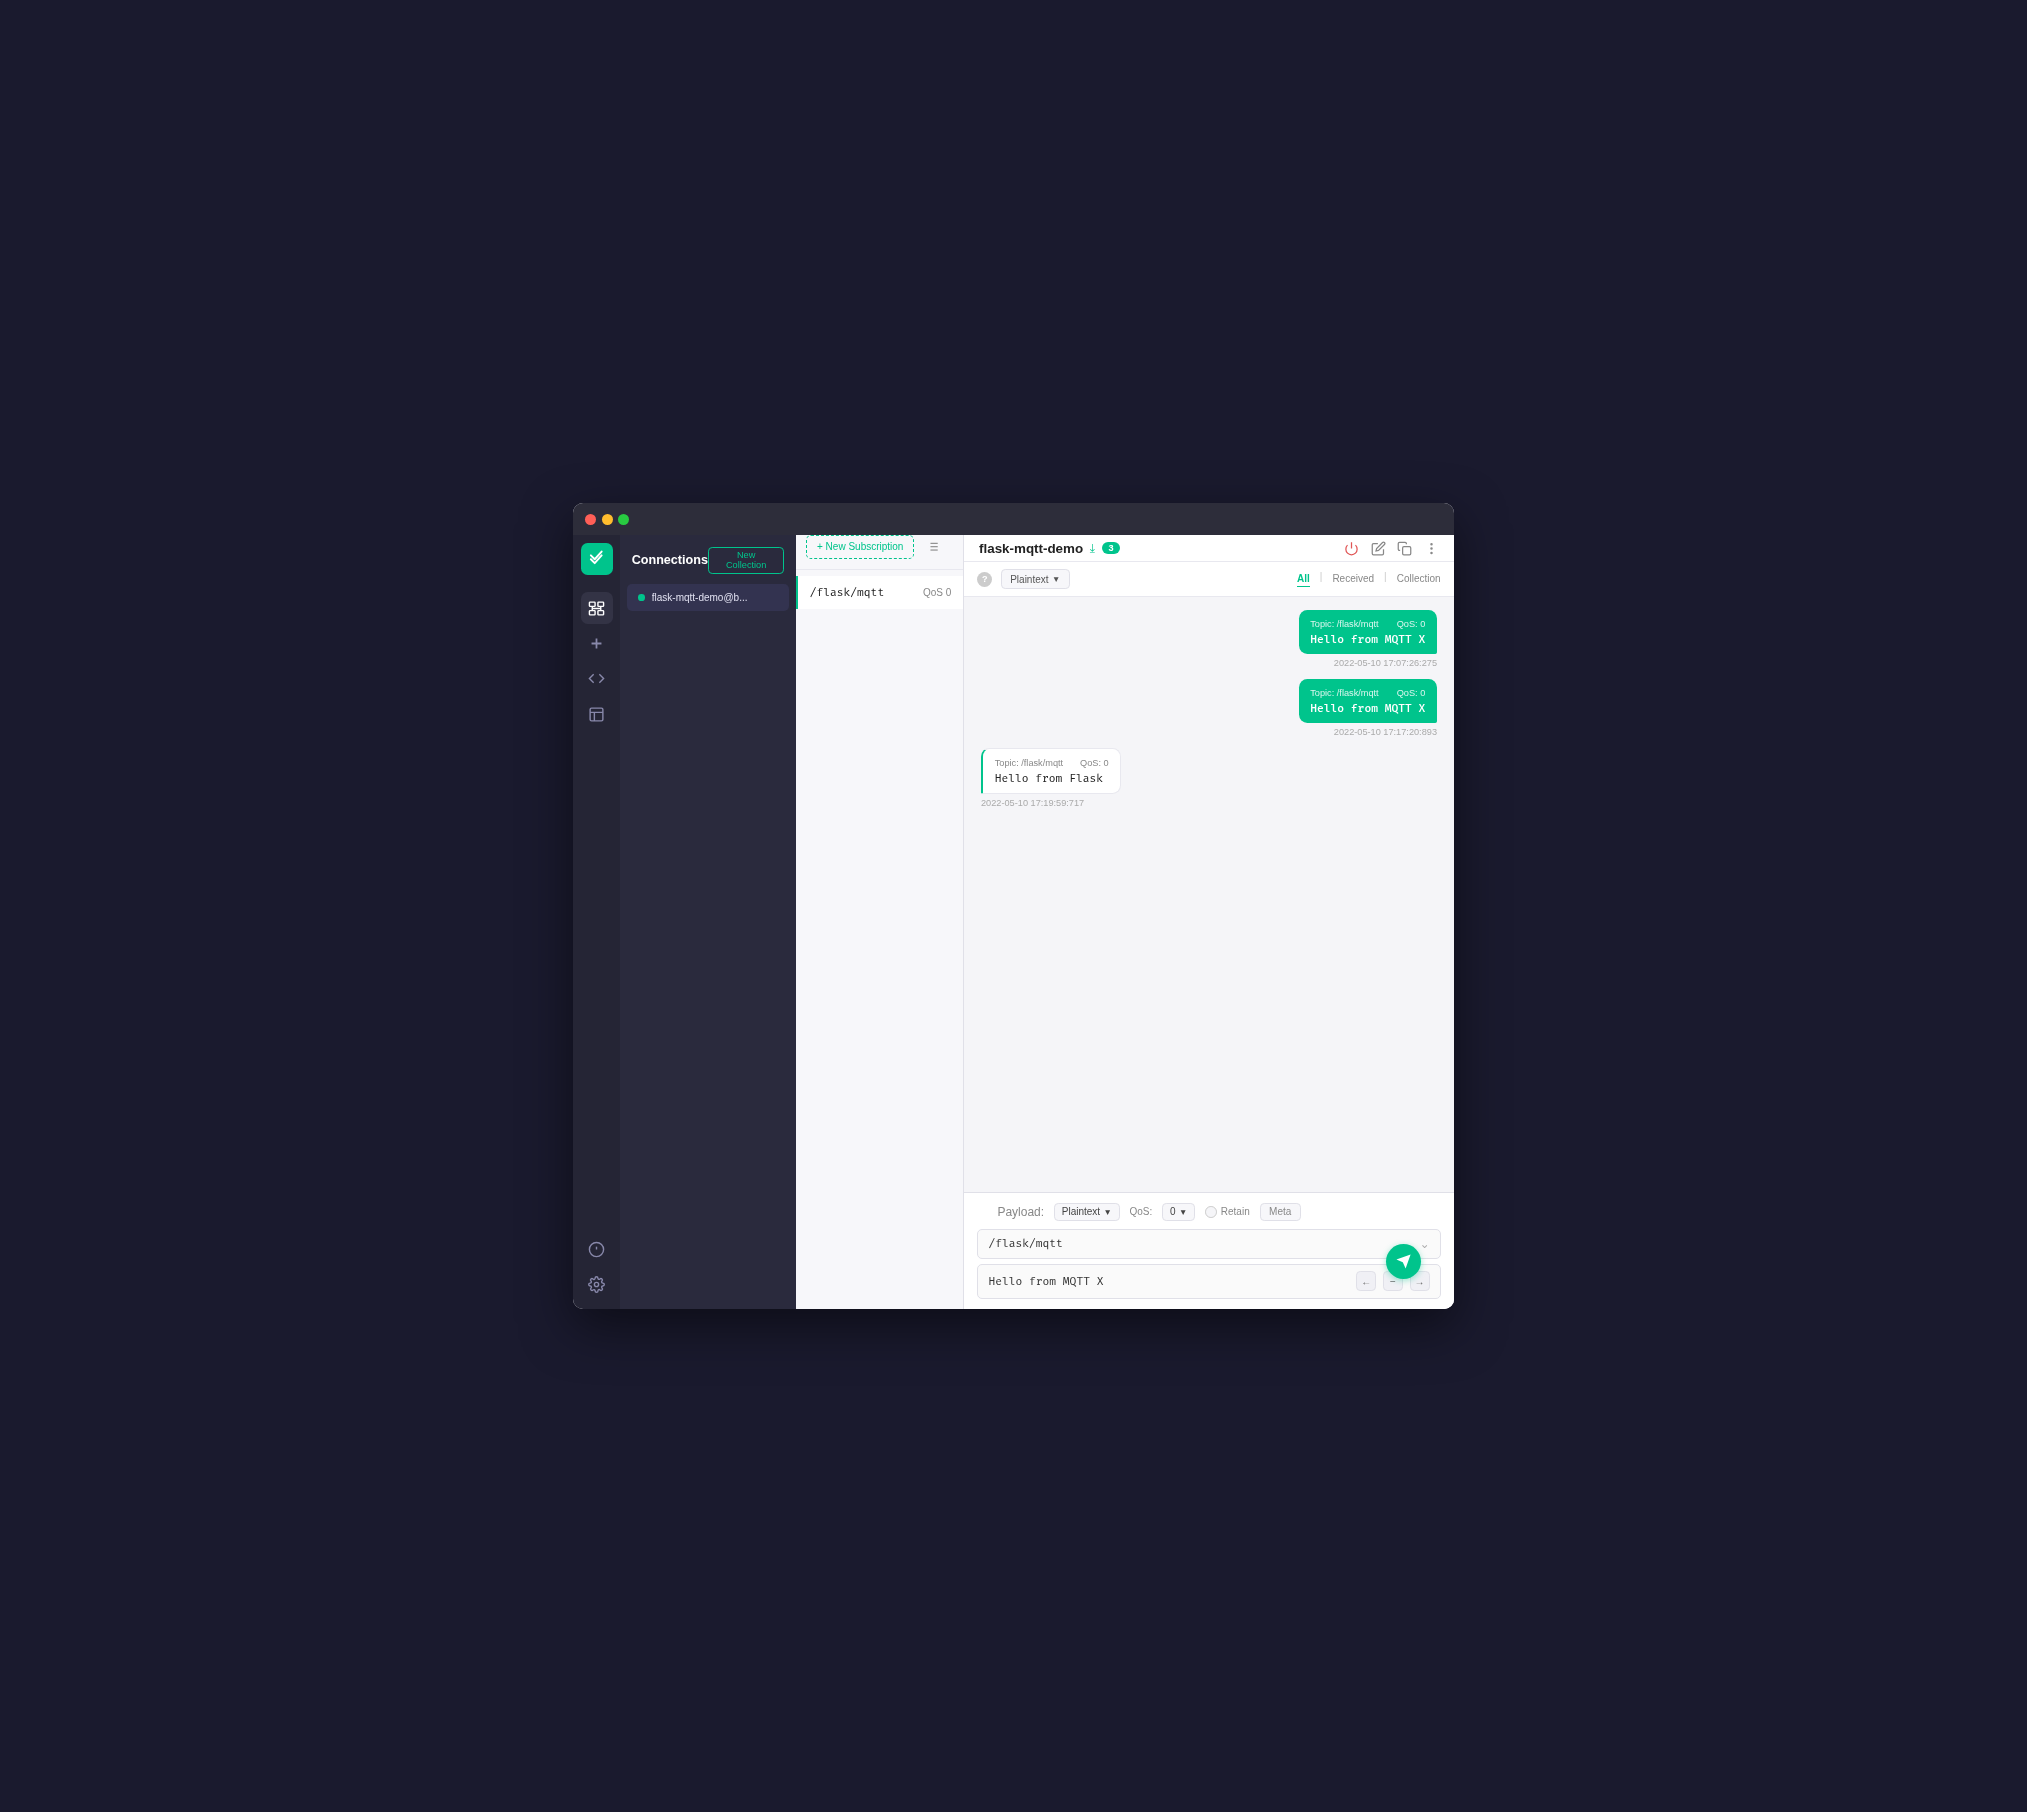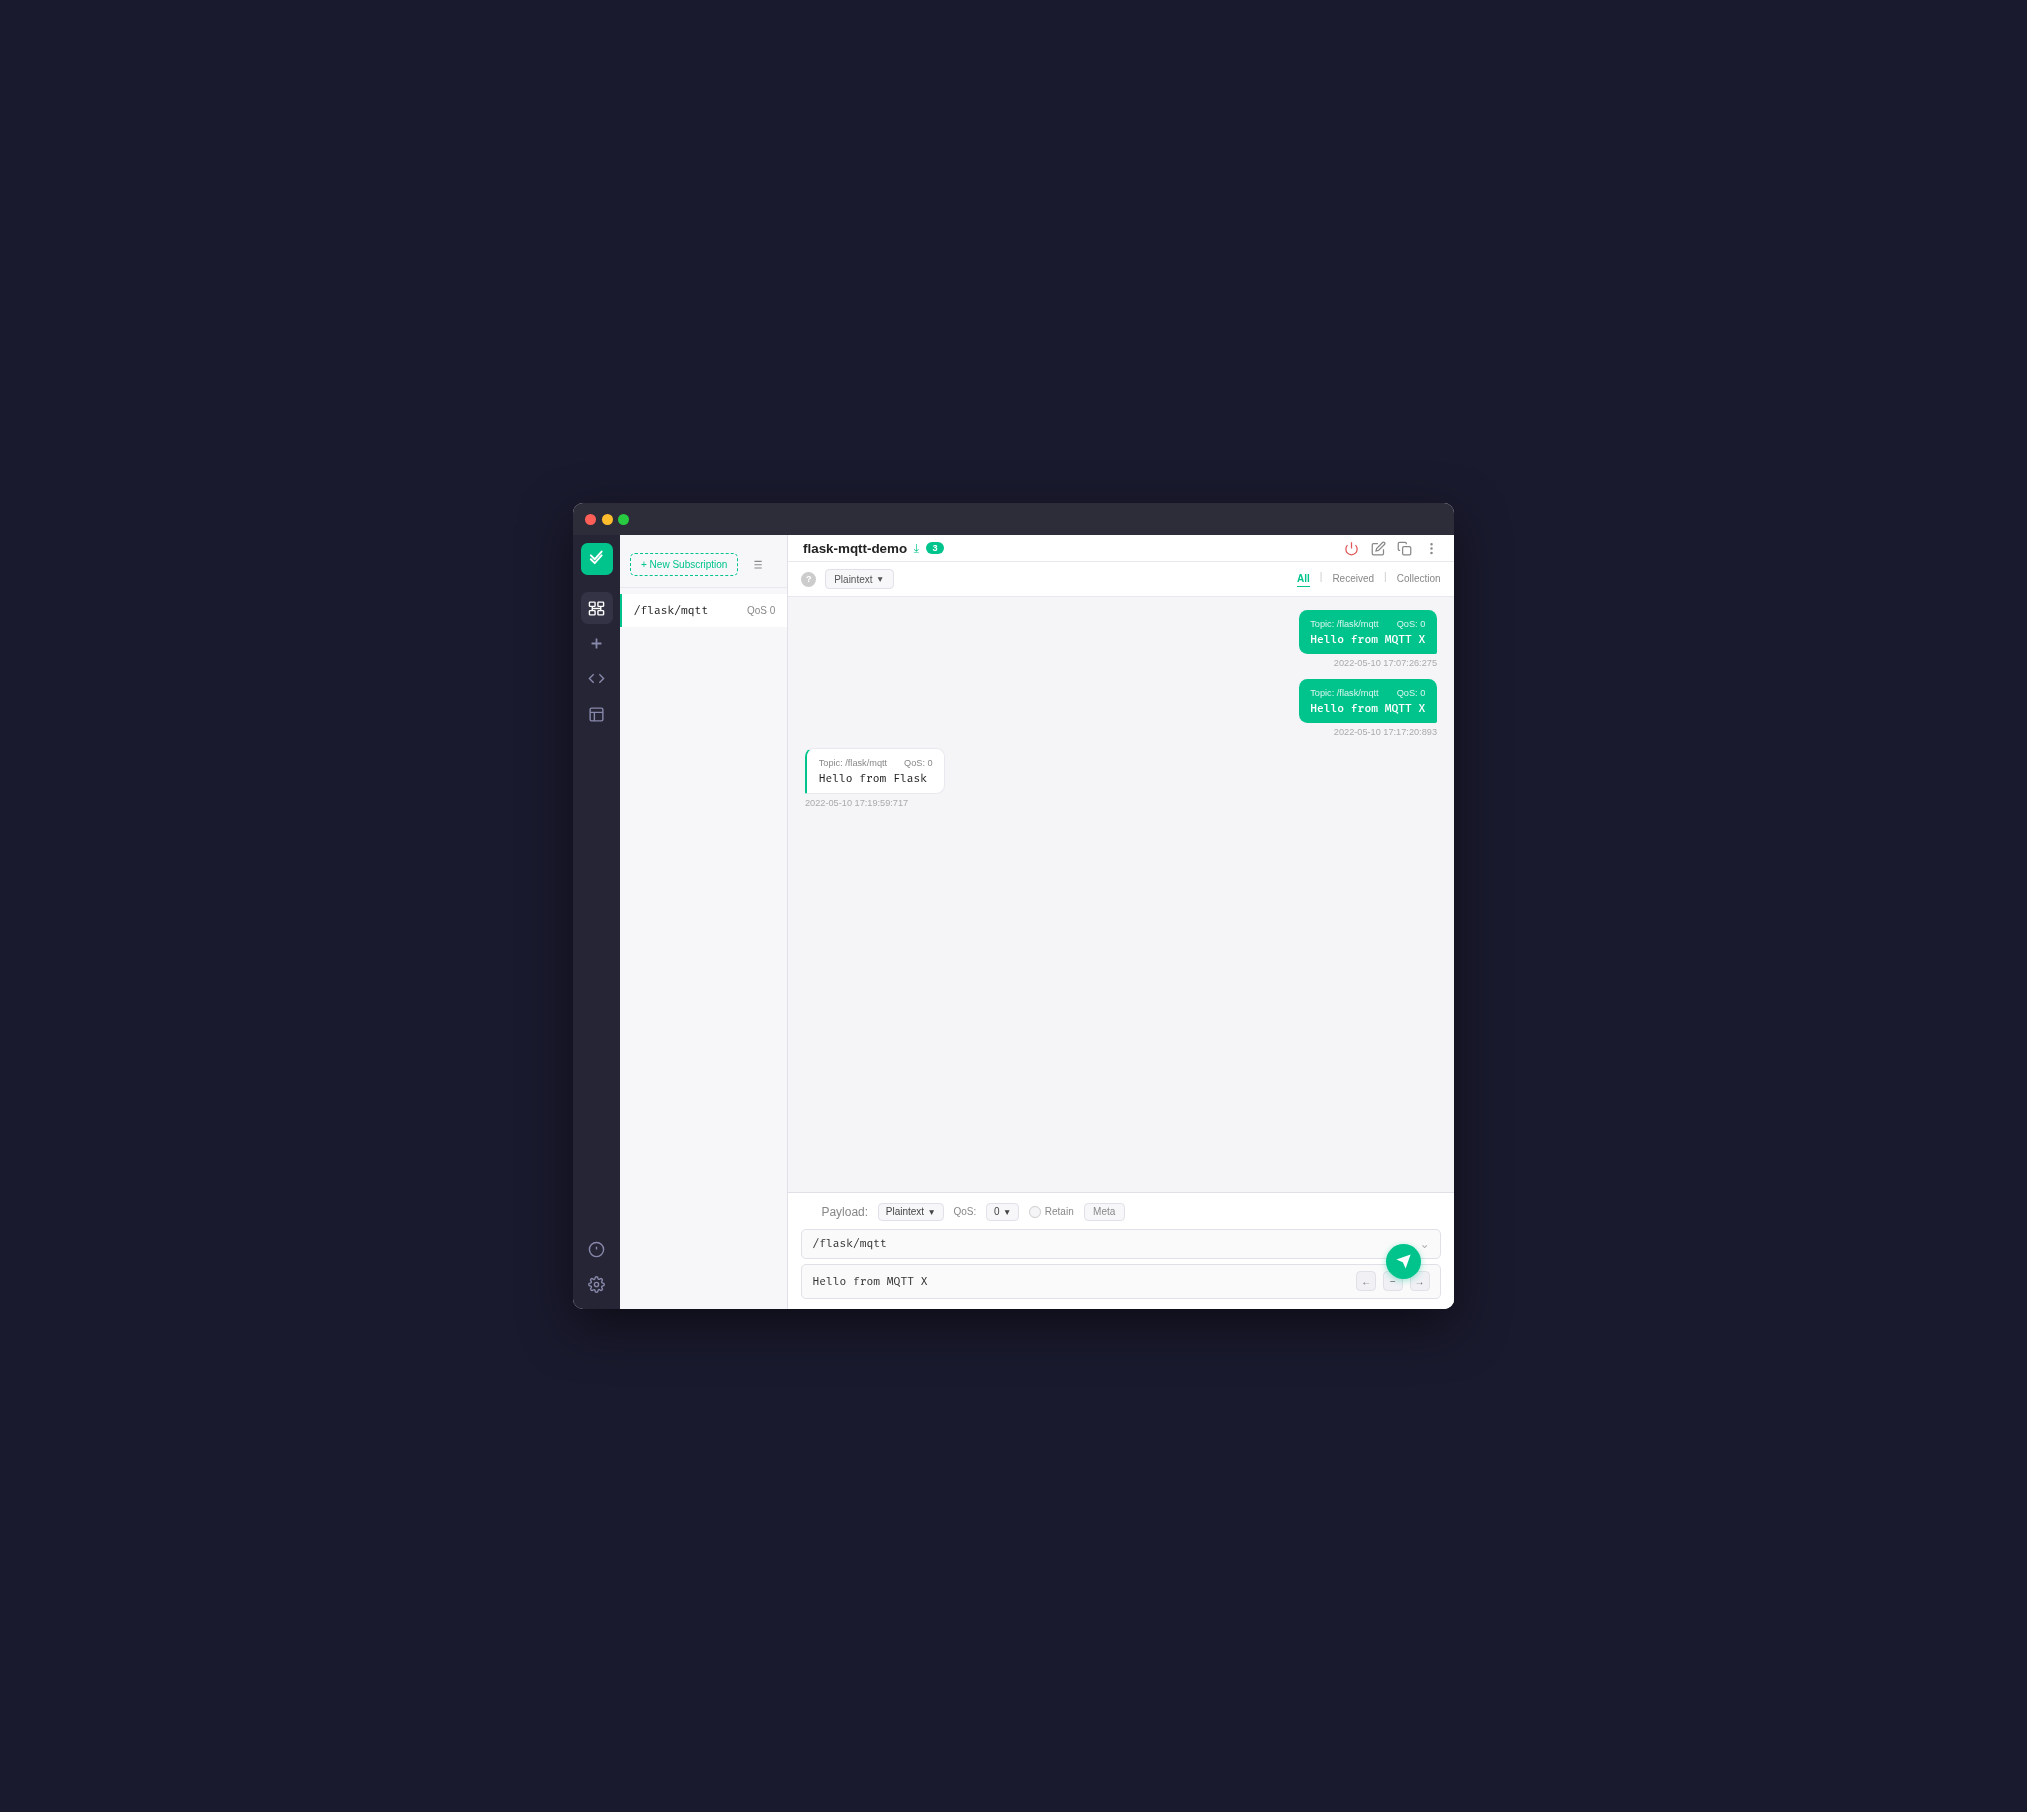--- a/index.html
+++ b/index.html
@@ -146,22 +146,21 @@
     .subscriptions-panel {
       width: 168px;
       background: #f7f7fa;
       border-right: 0.8px solid #e0e0e8;
       display: flex;
       flex-direction: column;
       flex-shrink: 0;
     }
     .subscriptions-header {
       display: flex;
-      align-items: center;
-      padding: 18px 10px 10px;
+      padding: 0 10px 10px;
       gap: 6.7px;
       border-bottom: 0.8px solid #e8e8ef;
     }
     .new-subscription-btn {
       display: flex;
       align-items: center;
       gap: 4.2px;
       border: 1.3px dashed #00c48c;
       color: #00c48c;
       background: transparent;
@@ -585,20 +584,30 @@
         </div>
         <div class="nav-item">
           <svg width="17" height="17" viewBox="0 0 24 24" fill="none" stroke="currentColor" stroke-width="2">
             <circle cx="12" cy="12" r="3"></circle>
             <path d="M19.4 15a1.65 1.65 0 0 0 .33 1.82l.06.06a2 2 0 0 1-2.83 2.83l-.06-.06a1.65 1.65 0 0 0-1.82-.33 1.65 1.65 0 0 0-1 1.51V21a2 2 0 0 1-4 0v-.09A1.65 1.65 0 0 0 9 19.4a1.65 1.65 0 0 0-1.82.33l-.06.06a2 2 0 0 1-2.83-2.83l.06-.06A1.65 1.65 0 0 0 4.68 15a1.65 1.65 0 0 0-1.51-1H3a2 2 0 0 1 0-4h.09A1.65 1.65 0 0 0 4.6 9a1.65 1.65 0 0 0-.33-1.82l-.06-.06a2 2 0 0 1 2.83-2.83l.06.06A1.65 1.65 0 0 0 9 4.68a1.65 1.65 0 0 0 1-1.51V3a2 2 0 0 1 4 0v.09a1.65 1.65 0 0 0 1 1.51 1.65 1.65 0 0 0 1.82-.33l.06-.06a2 2 0 0 1 2.83 2.83l-.06.06A1.65 1.65 0 0 0 19.4 9a1.65 1.65 0 0 0 1.51 1H21a2 2 0 0 1 0 4h-.09a1.65 1.65 0 0 0-1.51 1z"></path>
           </svg>
         </div>
       </div>
     </div>
 
+    <div class="connections-panel">
+      <div class="connections-header">
+        <span class="connections-title">Connections</span>
+        <button class="new-collection-btn">New Collection</button>
+      </div>
+      <div class="connection-item">
+        <div class="connection-dot"></div>
+        <span class="connection-name">flask-mqtt-demo@b...</span>
+      </div>
+    </div>
 
     <div class="subscriptions-panel">
       <div class="subscriptions-header">
         <button class="new-subscription-btn">+ New Subscription</button>
         <div class="filter-btn">
           <svg width="13.4" height="13.4" viewBox="0 0 24 24" fill="none" stroke="currentColor" stroke-width="2">
             <line x1="8" y1="6" x2="21" y2="6"></line>
             <line x1="8" y1="12" x2="21" y2="12"></line>
             <line x1="8" y1="18" x2="21" y2="18"></line>
             <line x1="3" y1="6" x2="3.01" y2="6"></line>

